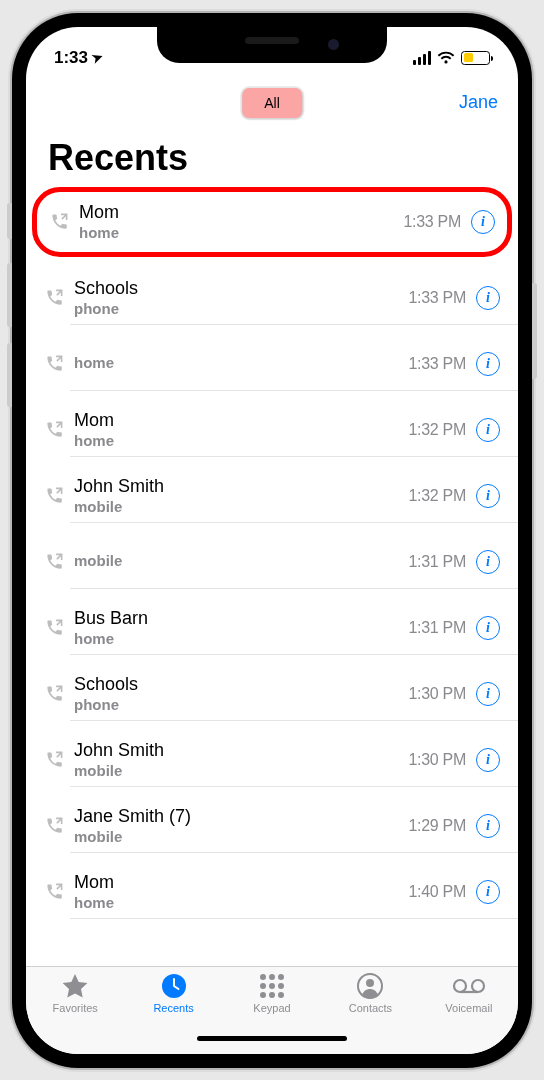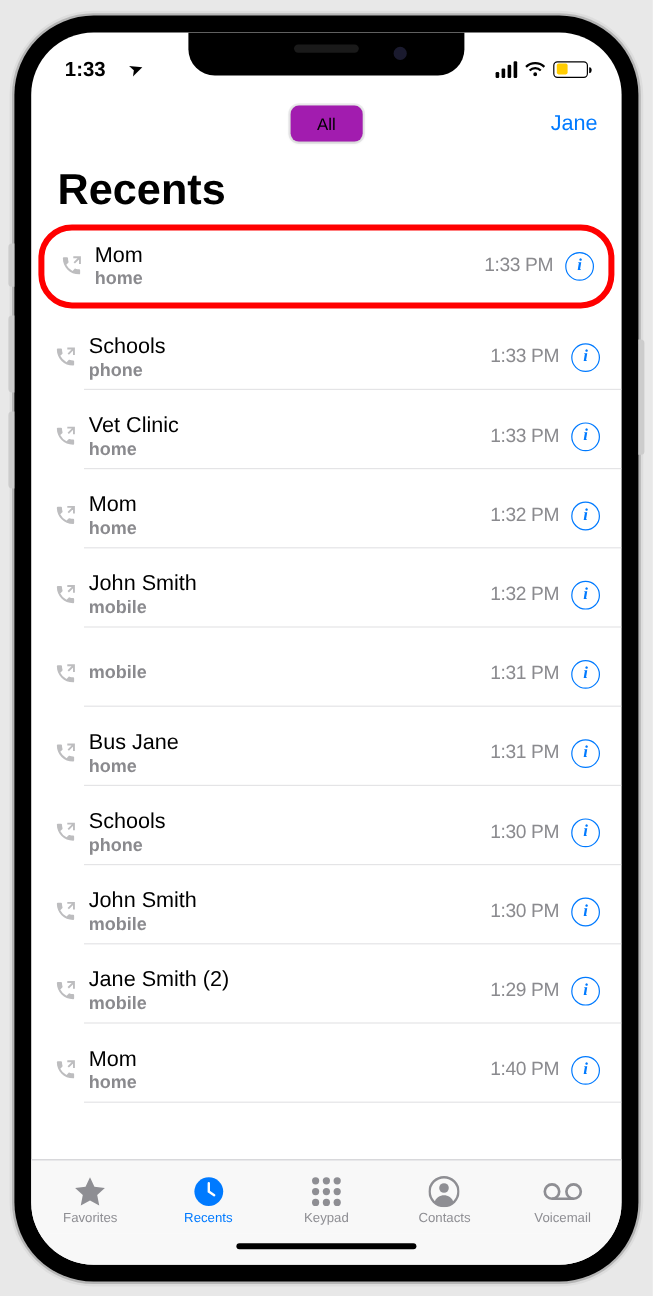--- a/index.html
+++ b/index.html
@@ -77,21 +77,21 @@
       align-items: center;
       justify-content: space-between;
       padding: 12px 28px 0;
       flex-shrink: 0;
     }
     .status-left {
       font-size: 17px;
       font-weight: 600;
       display: flex;
       align-items: center;
-      gap: 20px;
+      gap: 4px;
     }
     .status-right {
       display: flex;
       align-items: center;
       gap: 6px;
     }
     .signal-bars { display: flex; align-items: flex-end; gap: 1.5px; }
     .signal-bars span { width: 3.5px; background: #000; border-radius: 1px; }
     .signal-bars span:nth-child(1){height:5px}
     .signal-bars span:nth-child(2){height:8px}
@@ -144,21 +144,21 @@
       display: flex;
       align-items: center;
       justify-content: center;
       font-size: 14px;
       font-weight: 500;
       border-radius: 7px;
       color: #000;
       cursor: pointer;
     }
     .segment.active {
-      background: #a21caf;
+      background: #fca5a5;
       box-shadow: 0 1px 3px rgba(0,0,0,0.12), 0 0 0 0.5px rgba(0,0,0,0.04);
     }
     .edit-btn {
       position: absolute;
       right: 20px;
       color: #007aff;
       font-size: 18px;
       cursor: pointer;
     }
     .title {
@@ -255,21 +255,20 @@
       border-top: 1px solid #d0d0d4;
       background: #f8f8f8;
       display: flex;
       flex-shrink: 0;
     }
     .tab {
       flex: 1;
       display: flex;
       flex-direction: column;
       align-items: center;
-      justify-content: center;
       gap: 3px;
       color: #8e8e93;
       cursor: pointer;
       padding-top: 6px;
     }
     .tab.active { color: #007aff; }
     .tab-icon {
       height: 26px;
       display: flex;
       align-items: center;
@@ -384,21 +383,20 @@
           </div>
         </div>
         <div class="row">
           <div class="call-icon">
             <svg width="19" height="19" viewBox="0 0 24 24">
               <path fill="currentColor" d="M6.6 10.8a15.1 15.1 0 0 0 6.6 6.6l2.2-2.2c.3-.3.7-.4 1-.2 1.2.4 2.5.6 3.8.6.6 0 1 .4 1 1V20c0 .6-.4 1-1 1C10.6 21 3 13.4 3 4c0-.6.4-1 1-1h3.4c.6 0 1 .4 1 1 0 1.3.2 2.6.6 3.8.1.4 0 .8-.3 1l-2.1 2z"></path>
               <path stroke="currentColor" stroke-width="2" fill="none" d="M14 3l7 0 0 7 M21 3l-6 6"></path>
             </svg>
           </div>
           <div class="row-main">
-            <div class="row-name">Vet Clinic</div>
             <div class="row-sub">home</div>
           </div>
           <div class="row-right">
             <div class="row-time">1:33 PM</div>
             <div class="info-btn">i</div>
           </div>
         </div>
         <div class="row">
           <div class="call-icon">
             <svg width="19" height="19" viewBox="0 0 24 24">
@@ -447,21 +445,21 @@
           </div>
         </div>
         <div class="row">
           <div class="call-icon">
             <svg width="19" height="19" viewBox="0 0 24 24">
               <path fill="currentColor" d="M6.6 10.8a15.1 15.1 0 0 0 6.6 6.6l2.2-2.2c.3-.3.7-.4 1-.2 1.2.4 2.5.6 3.8.6.6 0 1 .4 1 1V20c0 .6-.4 1-1 1C10.6 21 3 13.4 3 4c0-.6.4-1 1-1h3.4c.6 0 1 .4 1 1 0 1.3.2 2.6.6 3.8.1.4 0 .8-.3 1l-2.1 2z"></path>
               <path stroke="currentColor" stroke-width="2" fill="none" d="M14 3l7 0 0 7 M21 3l-6 6"></path>
             </svg>
           </div>
           <div class="row-main">
-            <div class="row-name">Bus Jane</div>
+            <div class="row-name">Bus Barn</div>
             <div class="row-sub">home</div>
           </div>
           <div class="row-right">
             <div class="row-time">1:31 PM</div>
             <div class="info-btn">i</div>
           </div>
         </div>
         <div class="row">
           <div class="call-icon">
             <svg width="19" height="19" viewBox="0 0 24 24">
@@ -495,21 +493,21 @@
           </div>
         </div>
         <div class="row">
           <div class="call-icon">
             <svg width="19" height="19" viewBox="0 0 24 24">
               <path fill="currentColor" d="M6.6 10.8a15.1 15.1 0 0 0 6.6 6.6l2.2-2.2c.3-.3.7-.4 1-.2 1.2.4 2.5.6 3.8.6.6 0 1 .4 1 1V20c0 .6-.4 1-1 1C10.6 21 3 13.4 3 4c0-.6.4-1 1-1h3.4c.6 0 1 .4 1 1 0 1.3.2 2.6.6 3.8.1.4 0 .8-.3 1l-2.1 2z"></path>
               <path stroke="currentColor" stroke-width="2" fill="none" d="M14 3l7 0 0 7 M21 3l-6 6"></path>
             </svg>
           </div>
           <div class="row-main">
-            <div class="row-name">Jane Smith (2)</div>
+            <div class="row-name">Jane Smith (7)</div>
             <div class="row-sub">mobile</div>
           </div>
           <div class="row-right">
             <div class="row-time">1:29 PM</div>
             <div class="info-btn">i</div>
           </div>
         </div>
         <div class="row">
           <div class="call-icon">
             <svg width="19" height="19" viewBox="0 0 24 24">

